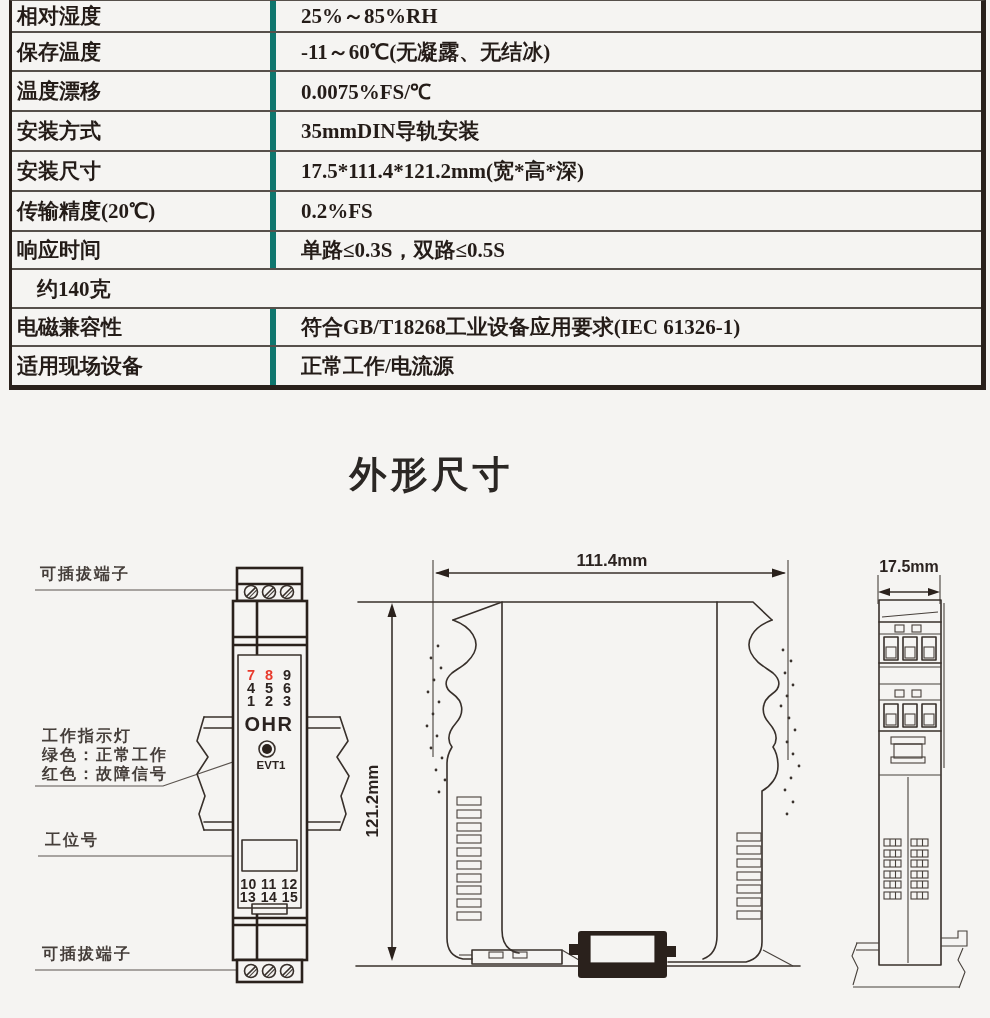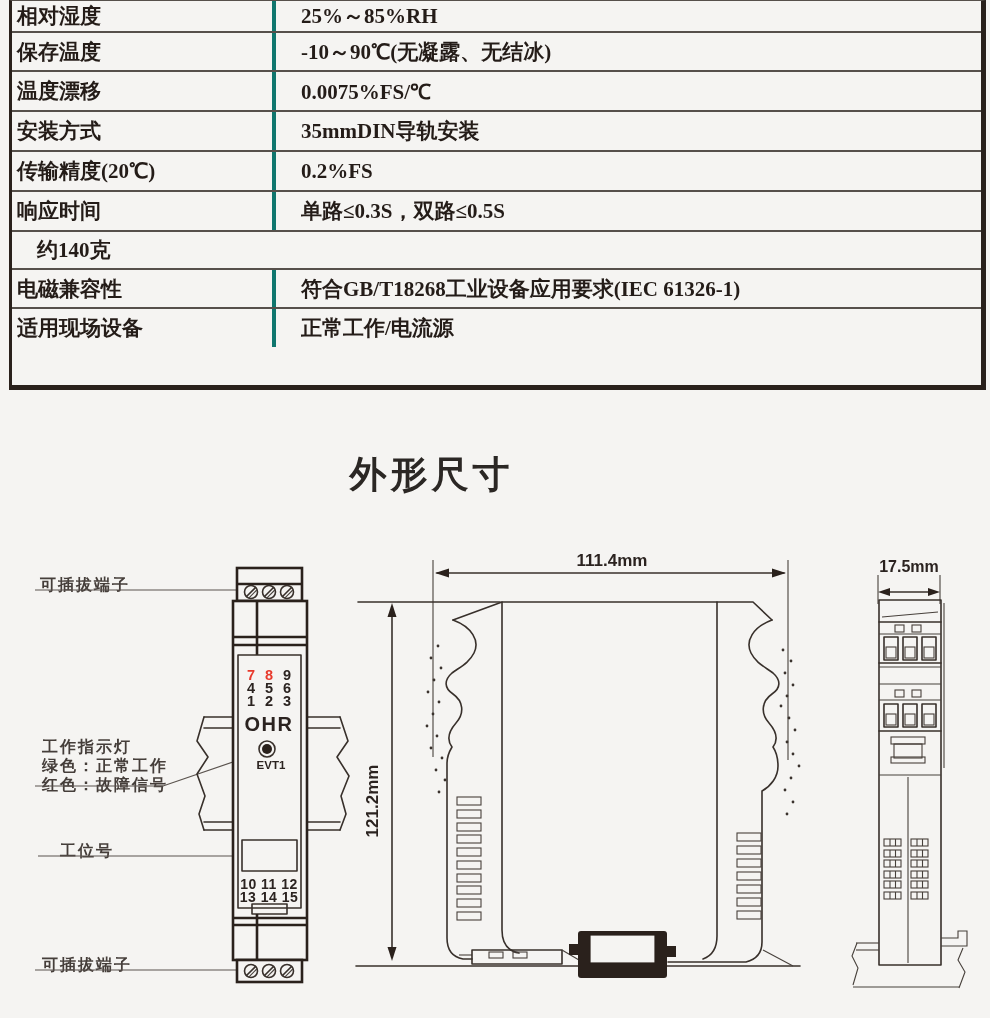--- a/index.html
+++ b/index.html
@@ -16,31 +16,31 @@
     border-bottom:5px solid #2a211c;border-top:1px solid #56504b;
     display:grid;grid-template-rows:32px 39px 40px 40px 40px 40px 38px 39px 38px 38px;
     background:#f5f4f2;
   }
   .spec-row{display:grid;grid-template-columns:264px 1fr;box-sizing:border-box;border-bottom:2px solid #56504b;}
   .spec-row:last-child{border-bottom:none;}
   .spec-label,.spec-value{
     font-family:"Liberation Serif",serif;font-weight:bold;font-size:21px;color:#241c18;
     display:flex;align-items:center;white-space:nowrap;overflow:hidden;
   }
-  .spec-label{padding-left:5px;border-right:4px solid #0f766e;}
+  .spec-label{padding-left:5px;border-right:6px solid #0f766e;}
   .spec-value{padding-left:25px;}
   
   .section-title{
     position:absolute;top:450px;left:0;width:863px;text-align:center;
     font-size:37px;font-weight:bold;letter-spacing:4px;color:#2b2724;
   }
   
   .diagram-label{
     position:absolute;font-size:16px;font-weight:bold;color:#453e3a;
-    letter-spacing:2px;line-height:19px;white-space:nowrap;margin-top:11px;
+    letter-spacing:2px;line-height:19px;white-space:nowrap;
   }
   
   svg{position:absolute;left:0;top:530px;}
   .ln{stroke:#38302b;stroke-width:1.6;fill:none;stroke-linejoin:round;stroke-linecap:round;}
   .ln2{stroke:#2a211c;stroke-width:2.6;fill:none;stroke-linejoin:miter;}
   .thin{stroke:#47403b;stroke-width:1.1;fill:none;}
   .lead{stroke:#5a534e;stroke-width:1.2;fill:none;}
   .fillbg{fill:#f5f4f2;}
   .ink{fill:#2a211c;}
   text{font-family:"Liberation Sans",sans-serif;fill:#2b2320;}
@@ -54,29 +54,33 @@
 </head>
 <body>
 
 <div class="spec-table">
   <div class="spec-row">
     <div class="spec-label">相对湿度</div>
     <div class="spec-value">25%～85%RH</div>
   </div>
   <div class="spec-row">
     <div class="spec-label">保存温度</div>
-    <div class="spec-value">-10～90℃(无凝露、无结冰)</div>
+    <div class="spec-value">-11～60℃(无凝露、无结冰)</div>
   </div>
   <div class="spec-row">
     <div class="spec-label">温度漂移</div>
     <div class="spec-value">0.0075%FS/℃</div>
   </div>
   <div class="spec-row">
     <div class="spec-label">安装方式</div>
     <div class="spec-value">35mmDIN导轨安装</div>
+  </div>
+  <div class="spec-row">
+    <div class="spec-label">安装尺寸</div>
+    <div class="spec-value">17.5*111.4*121.2mm(宽*高*深)</div>
   </div>
   <div class="spec-row">
     <div class="spec-label">传输精度(20℃)</div>
     <div class="spec-value">0.2%FS</div>
   </div>
   <div class="spec-row">
     <div class="spec-label">响应时间</div>
     <div class="spec-value">单路≤0.3S，双路≤0.5S</div>
   </div>
   <div class="spec-row">
@@ -93,21 +97,21 @@
 </div>
 
 <div class="section-title">外形尺寸</div>
 
 <div class="diagram-label" style="left:40px;top:564px;">可插拔端子</div>
 <div class="diagram-label" style="left:42px;top:726px;">
   <div>工作指示灯</div>
   <div>绿色：正常工作</div>
   <div>红色：故障信号</div>
 </div>
-<div class="diagram-label" style="left:60px;top:830px;">工位号</div>
+<div class="diagram-label" style="left:45px;top:830px;">工位号</div>
 <div class="diagram-label" style="left:42px;top:944px;">可插拔端子</div>
 
 <svg width="990" height="488" viewBox="0 530 990 488">
   <defs>
     <g id="screw">
       <circle r="6.5" class="ln" stroke-width="1.6"></circle>
       <line x1="-4.5" y1="4.5" x2="4.5" y2="-4.5" class="ln" stroke-width="1.6"></line>
       <line x1="-2" y1="5.8" x2="5.8" y2="-2" class="thin"></line>
     </g>
     <g id="vc">

